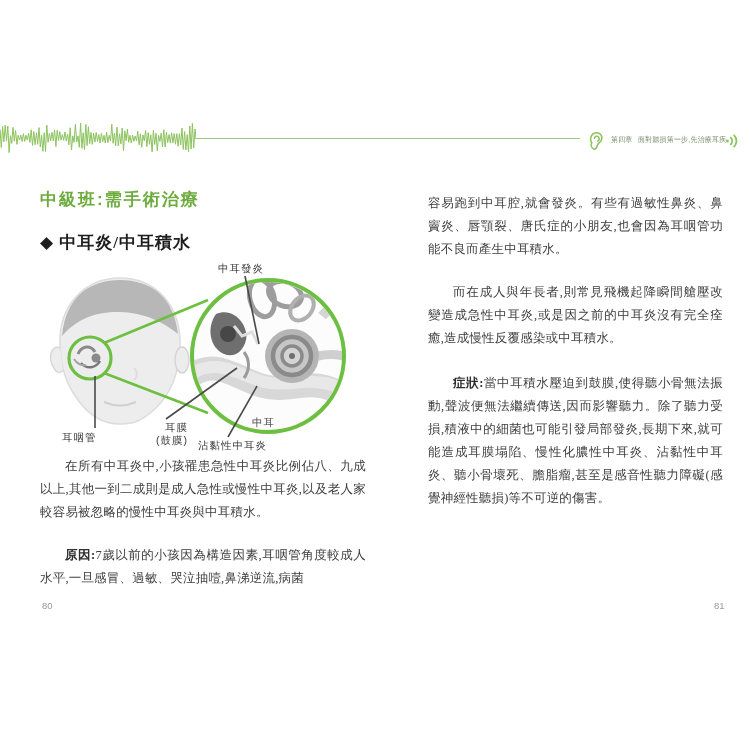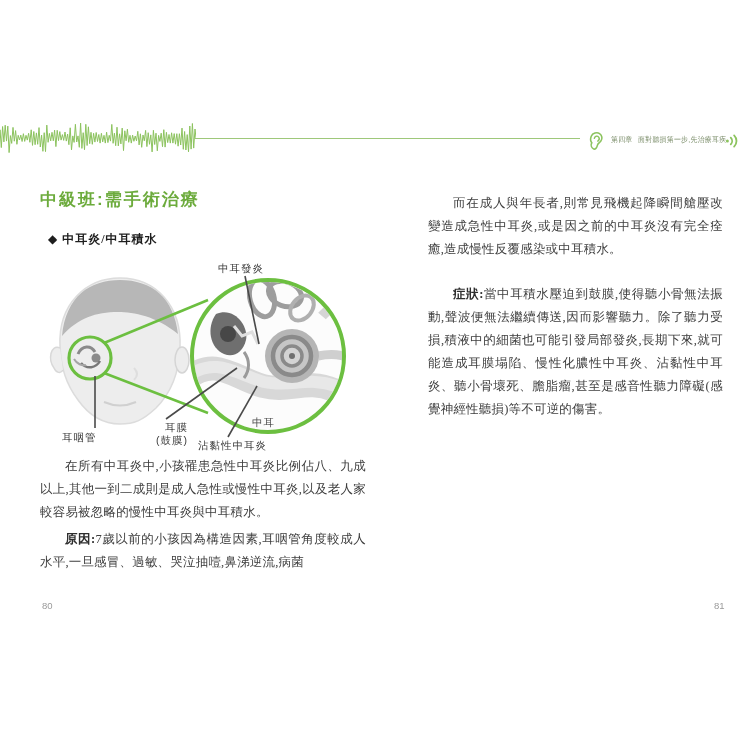--- a/index.html
+++ b/index.html
@@ -20,44 +20,44 @@
   .header-text .chap{margin-right:6px;}
   .sound-icon{position:absolute;left:724px;top:132px;width:18px;height:18px;}
 
   
   .section-title{
     position:absolute;left:40px;top:188px;
     font-family:"Liberation Sans","DejaVu Sans",sans-serif;
     font-weight:bold;font-size:17px;letter-spacing:2px;color:#6cab3c;
   }
   .subsection-title{
-    position:absolute;left:48px;top:231px;
-    font-weight:bold;font-size:12px;letter-spacing:1px;color:#1e1e1e;
+    position:absolute;left:40px;top:231px;
+    font-weight:bold;font-size:17px;letter-spacing:1px;color:#1e1e1e;
   }
   .diagram{position:absolute;left:38px;top:256px;width:330px;height:202px;}
   .diagram svg{position:absolute;left:0;top:0;}
   .dlabel{
     position:absolute;font-family:"Liberation Sans","DejaVu Sans",sans-serif;
     font-size:10.5px;color:#3a3a3a;letter-spacing:1px;white-space:nowrap;
   }
   .lbl-inflammation{left:180px;top:6px;}
   .lbl-eustachian{left:24px;top:175px;}
   .lbl-eardrum{left:100px;top:165px;width:50px;text-align:right;line-height:13px;}
   .lbl-secretion{left:160px;top:183px;}
   .lbl-middleear{left:214px;top:160px;color:#4a4a4a;}
 
   .left-paragraphs{position:absolute;left:40px;top:455px;width:326px;}
   .right-paragraphs{position:absolute;left:428px;top:192px;width:295px;}
   .body-text{
     margin:0;font-size:12.5px;line-height:23px;color:#3d3d3d;
     text-align:justify;letter-spacing:.2px;
   }
   .indent{text-indent:2em;}
-  .gap-sm{margin-top:0;}
-  .gap-md{margin-top:4px;}
+  .gap-sm{margin-top:20px;}
+  .gap-md{margin-top:20px;}
   .gap-lg{margin-top:22px;}
   .lead{font-weight:bold;color:#2e2e2e;}
 
   .page-num{
     position:absolute;top:600px;
     font-family:"Liberation Sans","DejaVu Sans",sans-serif;
     font-size:9.5px;color:#9a9a9a;
   }
   .page-num.left{left:30px;margin-left:12px;}
   .page-num.right{left:714px;text-align:center;}
@@ -148,17 +148,18 @@
 </div>
 
 <div class="left-paragraphs">
   <p class="body-text indent"><span>在所有中耳炎中,小孩罹患急性中耳炎比例佔八、九成以上,其他一到二成則是成人急性或慢性中耳炎,以及老人家較容易被忽略的慢性中耳炎與中耳積水。</span></p>
   <p class="body-text indent gap-md"><strong class="lead">原因:</strong><span>7歲以前的小孩因為構造因素,耳咽管角度較成人水平,一旦感冒、過敏、哭泣抽噎,鼻涕逆流,病菌</span></p>
 </div>
 
 <div class="page-num left">80</div>
 
 <div class="right-paragraphs">
+  <p class="body-text"><span>容易跑到中耳腔,就會發炎。有些有過敏性鼻炎、鼻竇炎、唇顎裂、唐氏症的小朋友,也會因為耳咽管功能不良而產生中耳積水。</span></p>
   <p class="body-text indent gap-sm"><span>而在成人與年長者,則常見飛機起降瞬間艙壓改變造成急性中耳炎,或是因之前的中耳炎沒有完全痊癒,造成慢性反覆感染或中耳積水。</span></p>
   <p class="body-text indent gap-lg"><strong class="lead">症狀:</strong><span>當中耳積水壓迫到鼓膜,使得聽小骨無法振動,聲波便無法繼續傳送,因而影響聽力。除了聽力受損,積液中的細菌也可能引發局部發炎,長期下來,就可能造成耳膜塌陷、慢性化膿性中耳炎、沾黏性中耳炎、聽小骨壞死、膽脂瘤,甚至是感音性聽力障礙(感覺神經性聽損)等不可逆的傷害。</span></p>
 </div>
 
 <div class="page-num right">81</div>
 
 </body></html>

